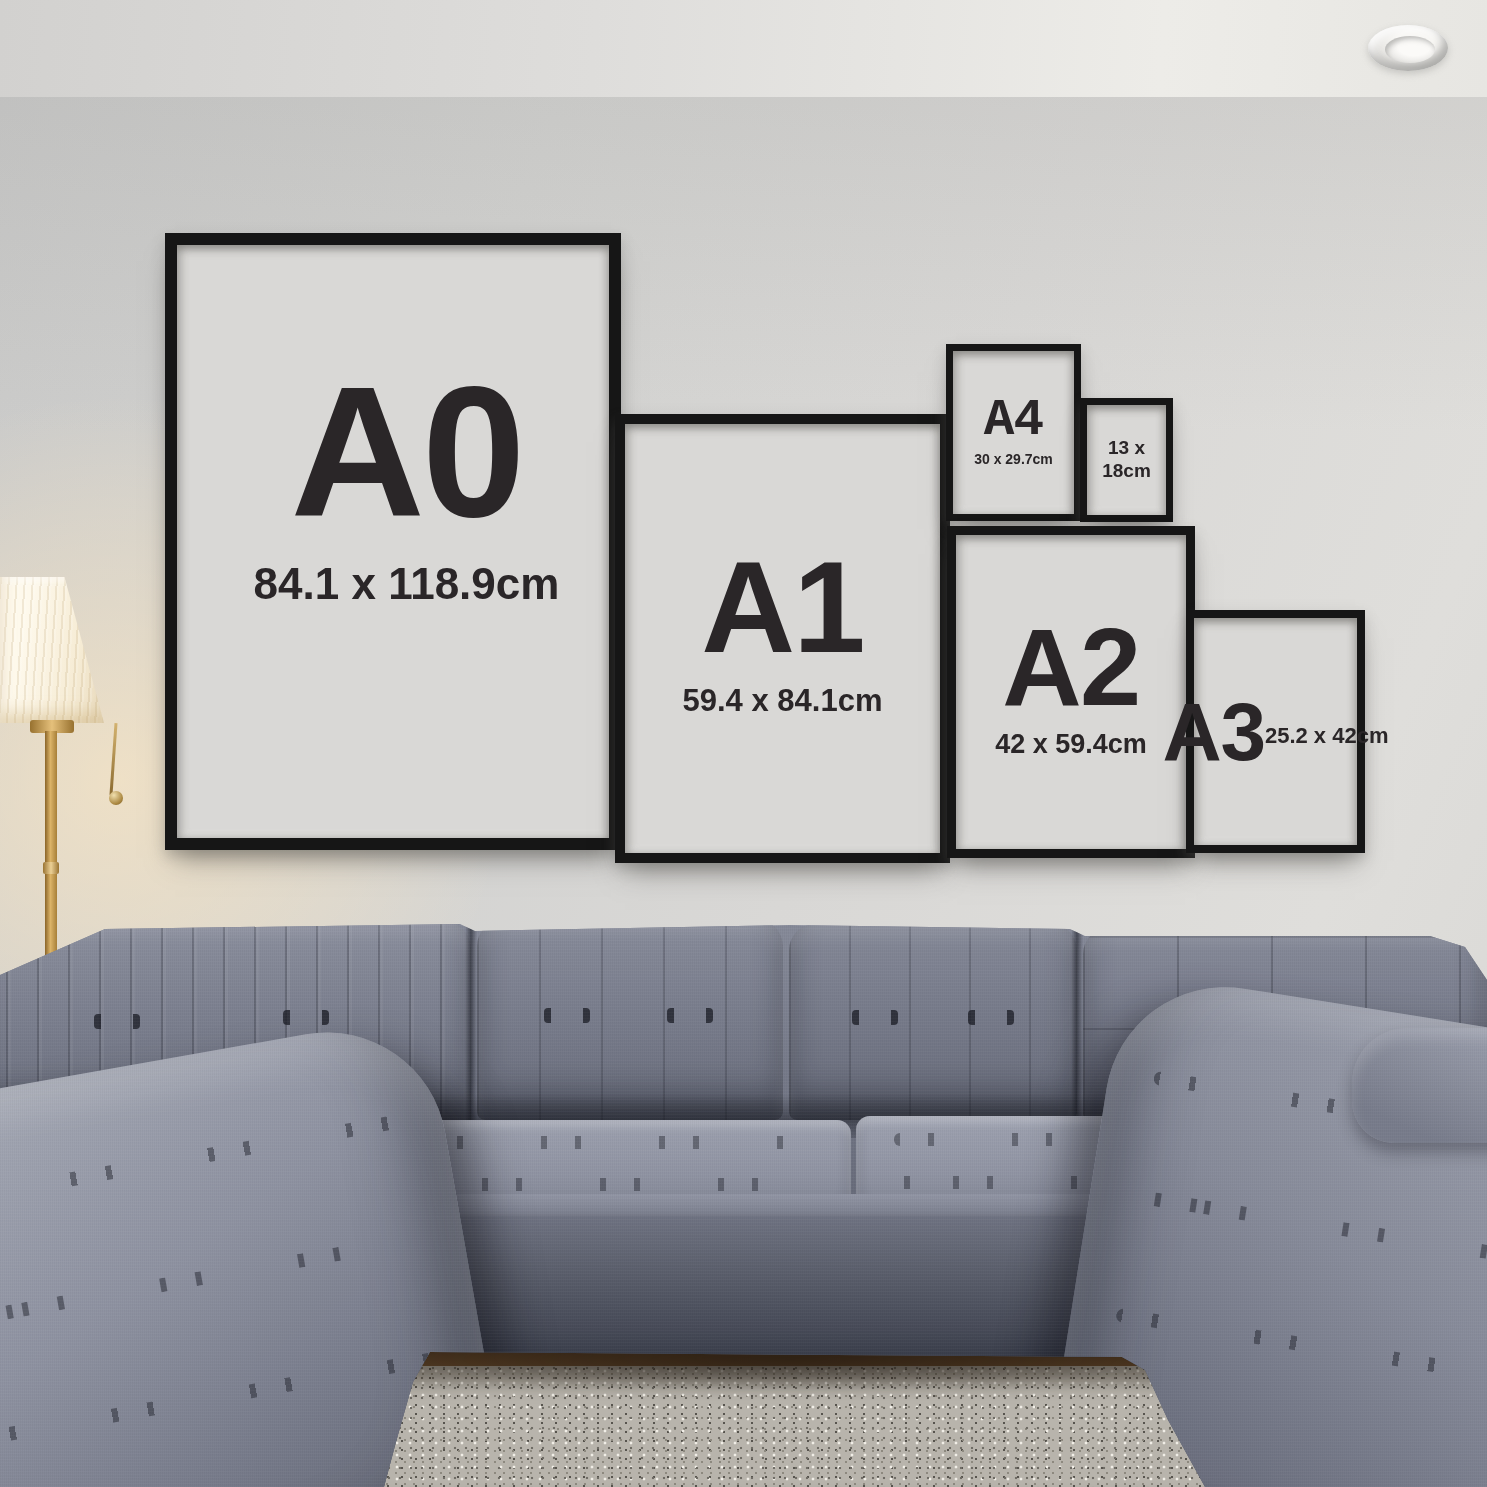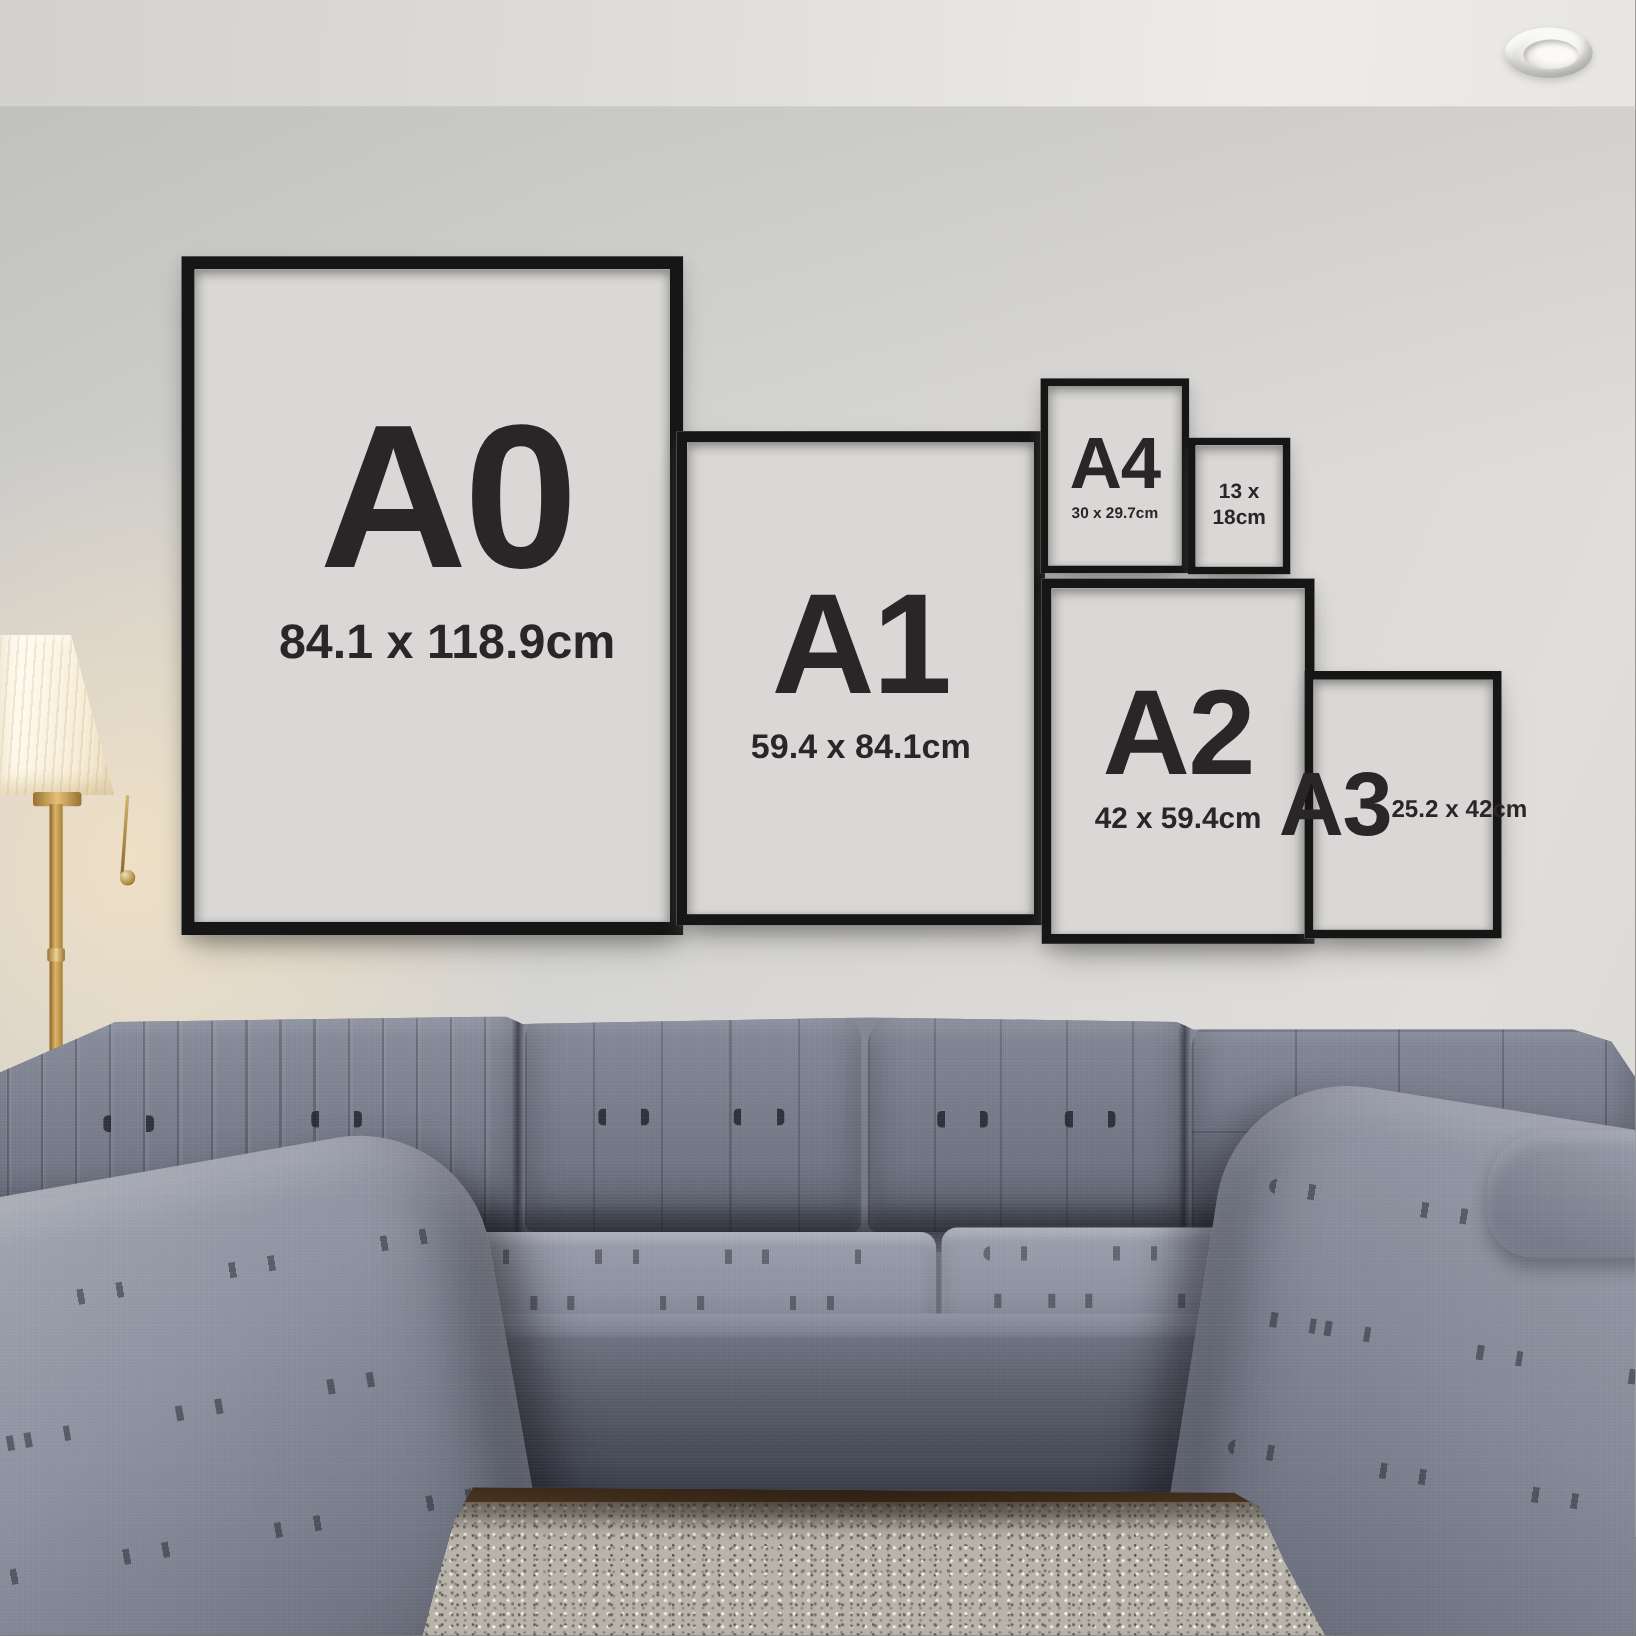--- a/index.html
+++ b/index.html
@@ -38,27 +38,27 @@
     box-shadow:0 18px 26px -10px rgba(70,68,64,.5), 0 6px 12px rgba(105,103,99,.28);}
   .mat{position:absolute;inset:0;background:var(--frame-mat,#d9d8d6);
     box-shadow:inset 0 5px 9px rgba(70,68,64,.38), inset 5px 0 9px rgba(70,68,64,.2), inset -4px 0 7px rgba(70,68,64,.16), inset 0 -4px 7px rgba(255,255,255,.35);
     display:flex;flex-direction:column;align-items:center;justify-content:center;}
   .size-label{font-weight:bold;line-height:.92;color:var(--frame-text,#2a2628);letter-spacing:-.015em;}
   .size-dims{font-weight:bold;color:var(--frame-text,#2a2628);white-space:nowrap;}
   .f-a0{left:165px;top:233px;width:432px;height:593px;border-width:12px;}
   .f-a0 .mat{transform:translateY(0);padding-left:27px;} .f-a0 .inner-shift{transform:translateY(-54px);display:flex;flex-direction:column;align-items:center;}
   .f-a0 .size-label{font-size:186px;}
   .f-a0 .size-dims{font-size:44px;margin-top:22px;}
-  .f-a1{left:615px;top:392px;width:315px;height:429px;border-width:10px;}
+  .f-a1{left:615px;top:414px;width:315px;height:429px;border-width:10px;}
   .f-a1 .inner-shift{transform:translateY(-5px);display:flex;flex-direction:column;align-items:center;}
   .f-a1 .size-label{font-size:130px;}
   .f-a1 .size-dims{font-size:31px;margin-top:16px;}
   .f-a4{left:946px;top:344px;width:121px;height:163px;border-width:7px;}
   .f-a4 .inner-shift{display:flex;flex-direction:column;align-items:center;}
-  .f-a4 .size-label{font-size:66px;}
+  .f-a4 .size-label{font-size:51px;font-family:Liberation Mono, monospace;}
   .f-a4 .size-dims{font-size:14px;margin-top:6px;}
   .f-s13{left:1080px;top:398px;width:79px;height:110px;border-width:7px;}
   .f-s13 .inner-shift{display:flex;flex-direction:column;align-items:flex-start;}
   .f-s13 .size-dims{font-size:19px;line-height:1.2;text-align:center;}
   .f-a2{left:947px;top:526px;width:230px;height:314px;border-width:9px;}
   .f-a2 .inner-shift{transform:translateY(-4px);display:flex;flex-direction:column;align-items:center;}
   .f-a2 .size-label{font-size:110px;}
   .f-a2 .size-dims{font-size:27px;margin-top:12px;}
   .f-a3{left:1186px;top:610px;width:163px;height:227px;border-width:8px;}
   .f-a3 .inner-shift{display:flex;flex-direction:row;align-items:center;}

